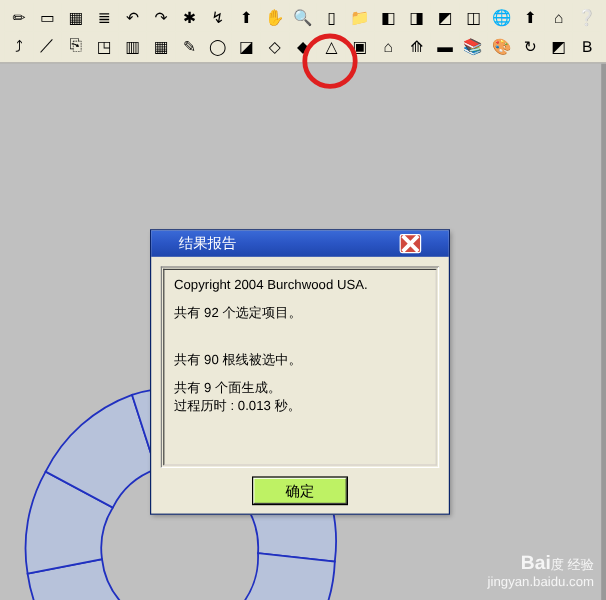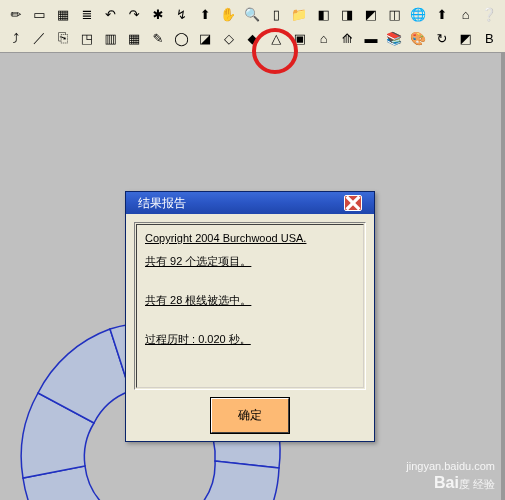--- a/index.html
+++ b/index.html
@@ -59,21 +59,21 @@
     top: 138px;
     width: 248px;
     background: #ece9d8;
     border: 1px solid #0a246a;
     box-shadow: 2px 2px 4px rgba(0,0,0,0.3);
   }
   .titlebar {
     background: linear-gradient(to bottom, #3a6ad7, #2a55c4 50%, #1f46ac);
     color: #fff;
     font-size: 12px;
-    padding: 4px 12px;
+    padding: 4px 23px;
     display: flex;
     justify-content: space-between;
     align-items: center;
     height: 14px;
   }
   .close-btn {
     width: 16px;
     height: 14px;
     background: #d04a3f;
     border: 1px solid #fff;
@@ -88,43 +88,42 @@
   }
   .dialog-body {
     padding: 8px;
   }
   .report-box {
     background: #ece9d8;
     border: 1px solid #808080;
     border-right-color: #fff;
     border-bottom-color: #fff;
     padding: 1px;
-    text-decoration: underline;
   }
   .report-inner {
     border: 1px solid #404040;
     border-right-color: #d4d0c8;
     border-bottom-color: #d4d0c8;
     background: #ece9d8;
     padding: 6px 8px;
     font-size: 11px;
     line-height: 1.4;
     min-height: 150px;
   }
   .report-inner p {
     margin: 0 0 8px 0;
   }
   .btn-row {
     text-align: center;
     margin-top: 8px;
   }
   .ok-btn {
     width: 78px;
-    height: 35px;
-    background: #fdba74;
+    height: 22px;
+    background: #bef264;
     border: 1px solid #404040;
     border-top-color: #fff;
     border-left-color: #fff;
     font-size: 12px;
     cursor: pointer;
     outline: 1px solid #000;
   }
   .circle-highlight {
     position: absolute;
     left: 252px;
@@ -237,37 +236,37 @@
           </svg>
       </div>
     </div>
     <div class="dialog-body">
       <div class="report-box">
         <div class="report-inner">
           <p>Copyright 2004 Burchwood USA.</p>
           <p>共有 92 个选定项目。</p>
           <p>
             <br>
-            <span>共有 28 根线被选中。</span>
+            <span>共有 90 根线被选中。</span>
           </p>
           <p>
-            <br>
-            <span>过程历时 : 0.020 秒。</span>
+            <span>共有 9 个面生成。</span><br>
+            <span>过程历时 : 0.013 秒。</span>
           </p>
         </div>
       </div>
       <div class="btn-row">
         <button class="ok-btn">确定</button>
       </div>
     </div>
   </div>
 
 </div>
 
 <div class="circle-highlight"></div>
 
 <div class="watermark">
-  <div>jingyan.baidu.com</div>
   <div>
     <span class="brand">Bai</span><span>度</span>
     <span>经验</span>
   </div>
+  <div>jingyan.baidu.com</div>
 </div>
 
 </body></html>

